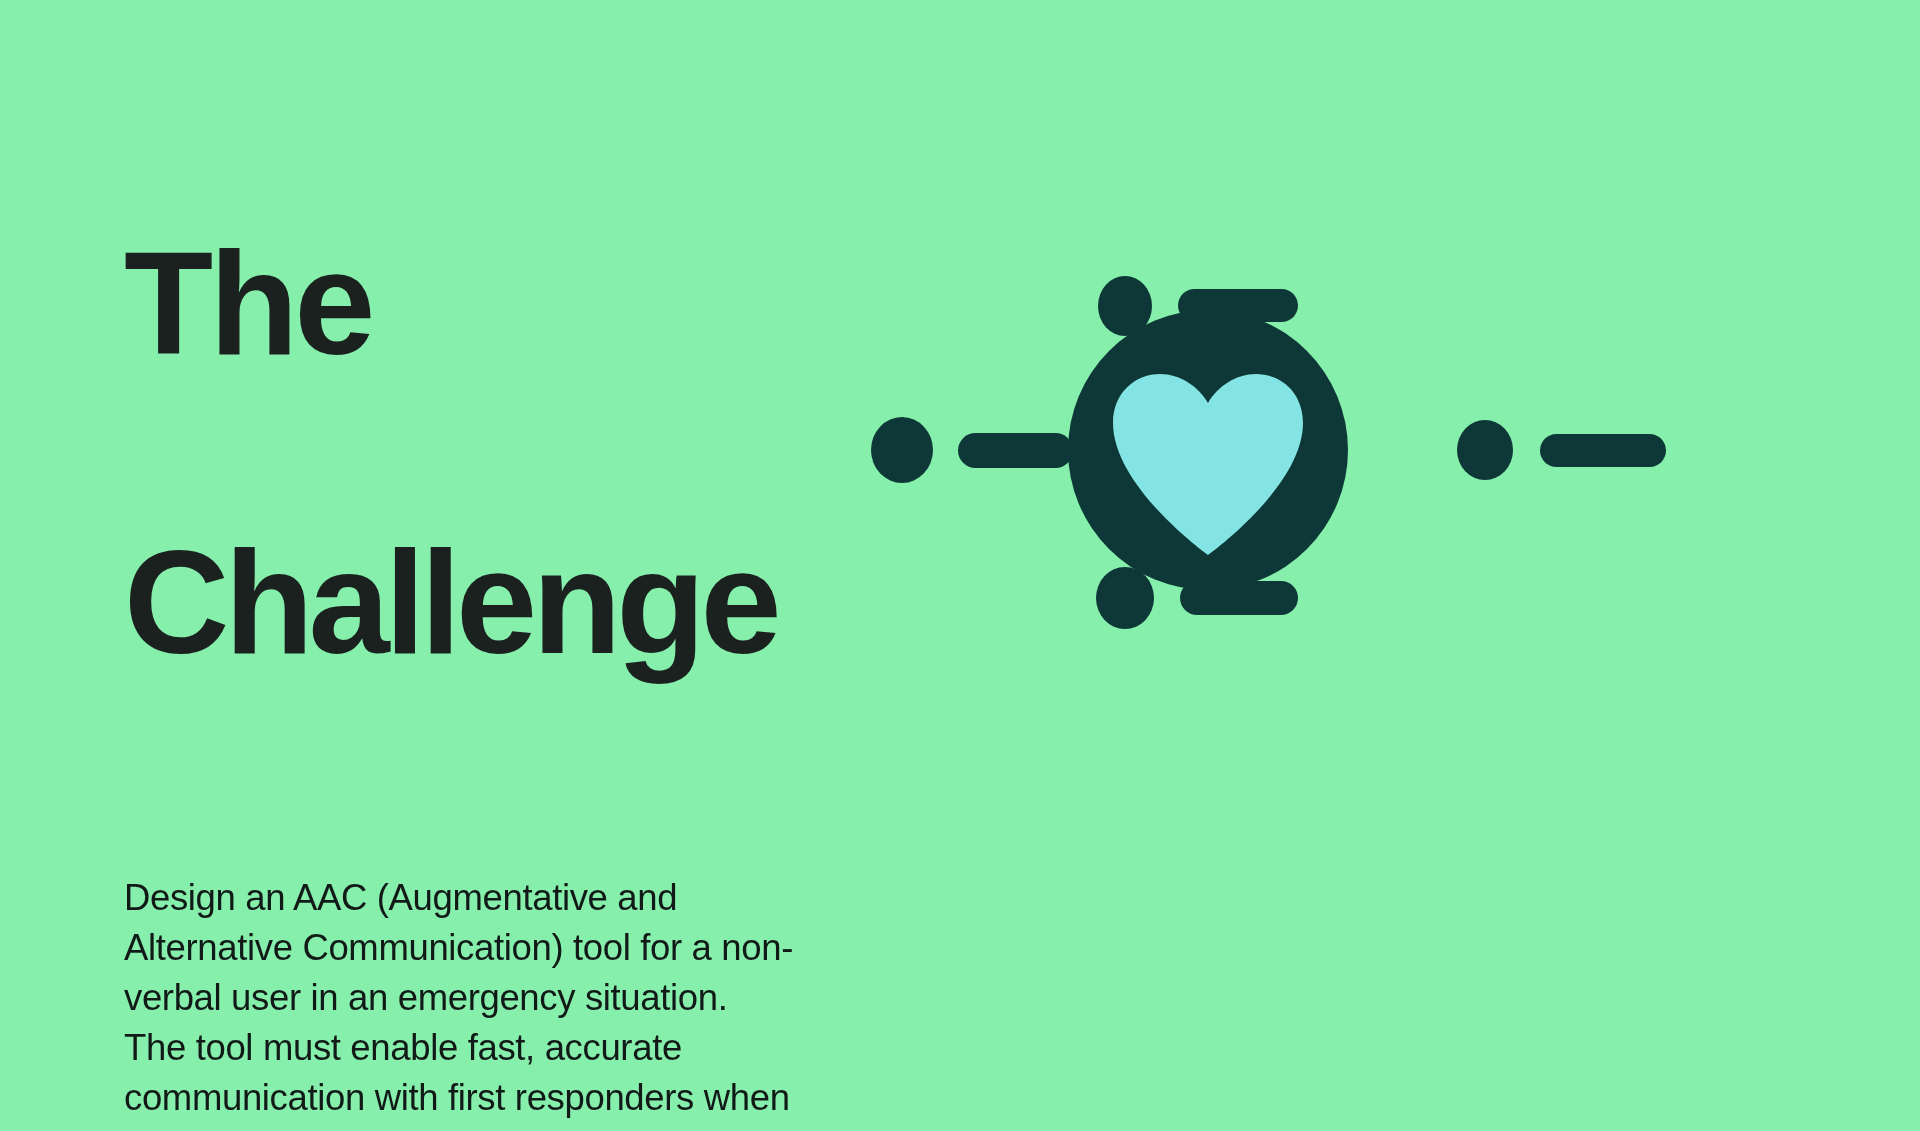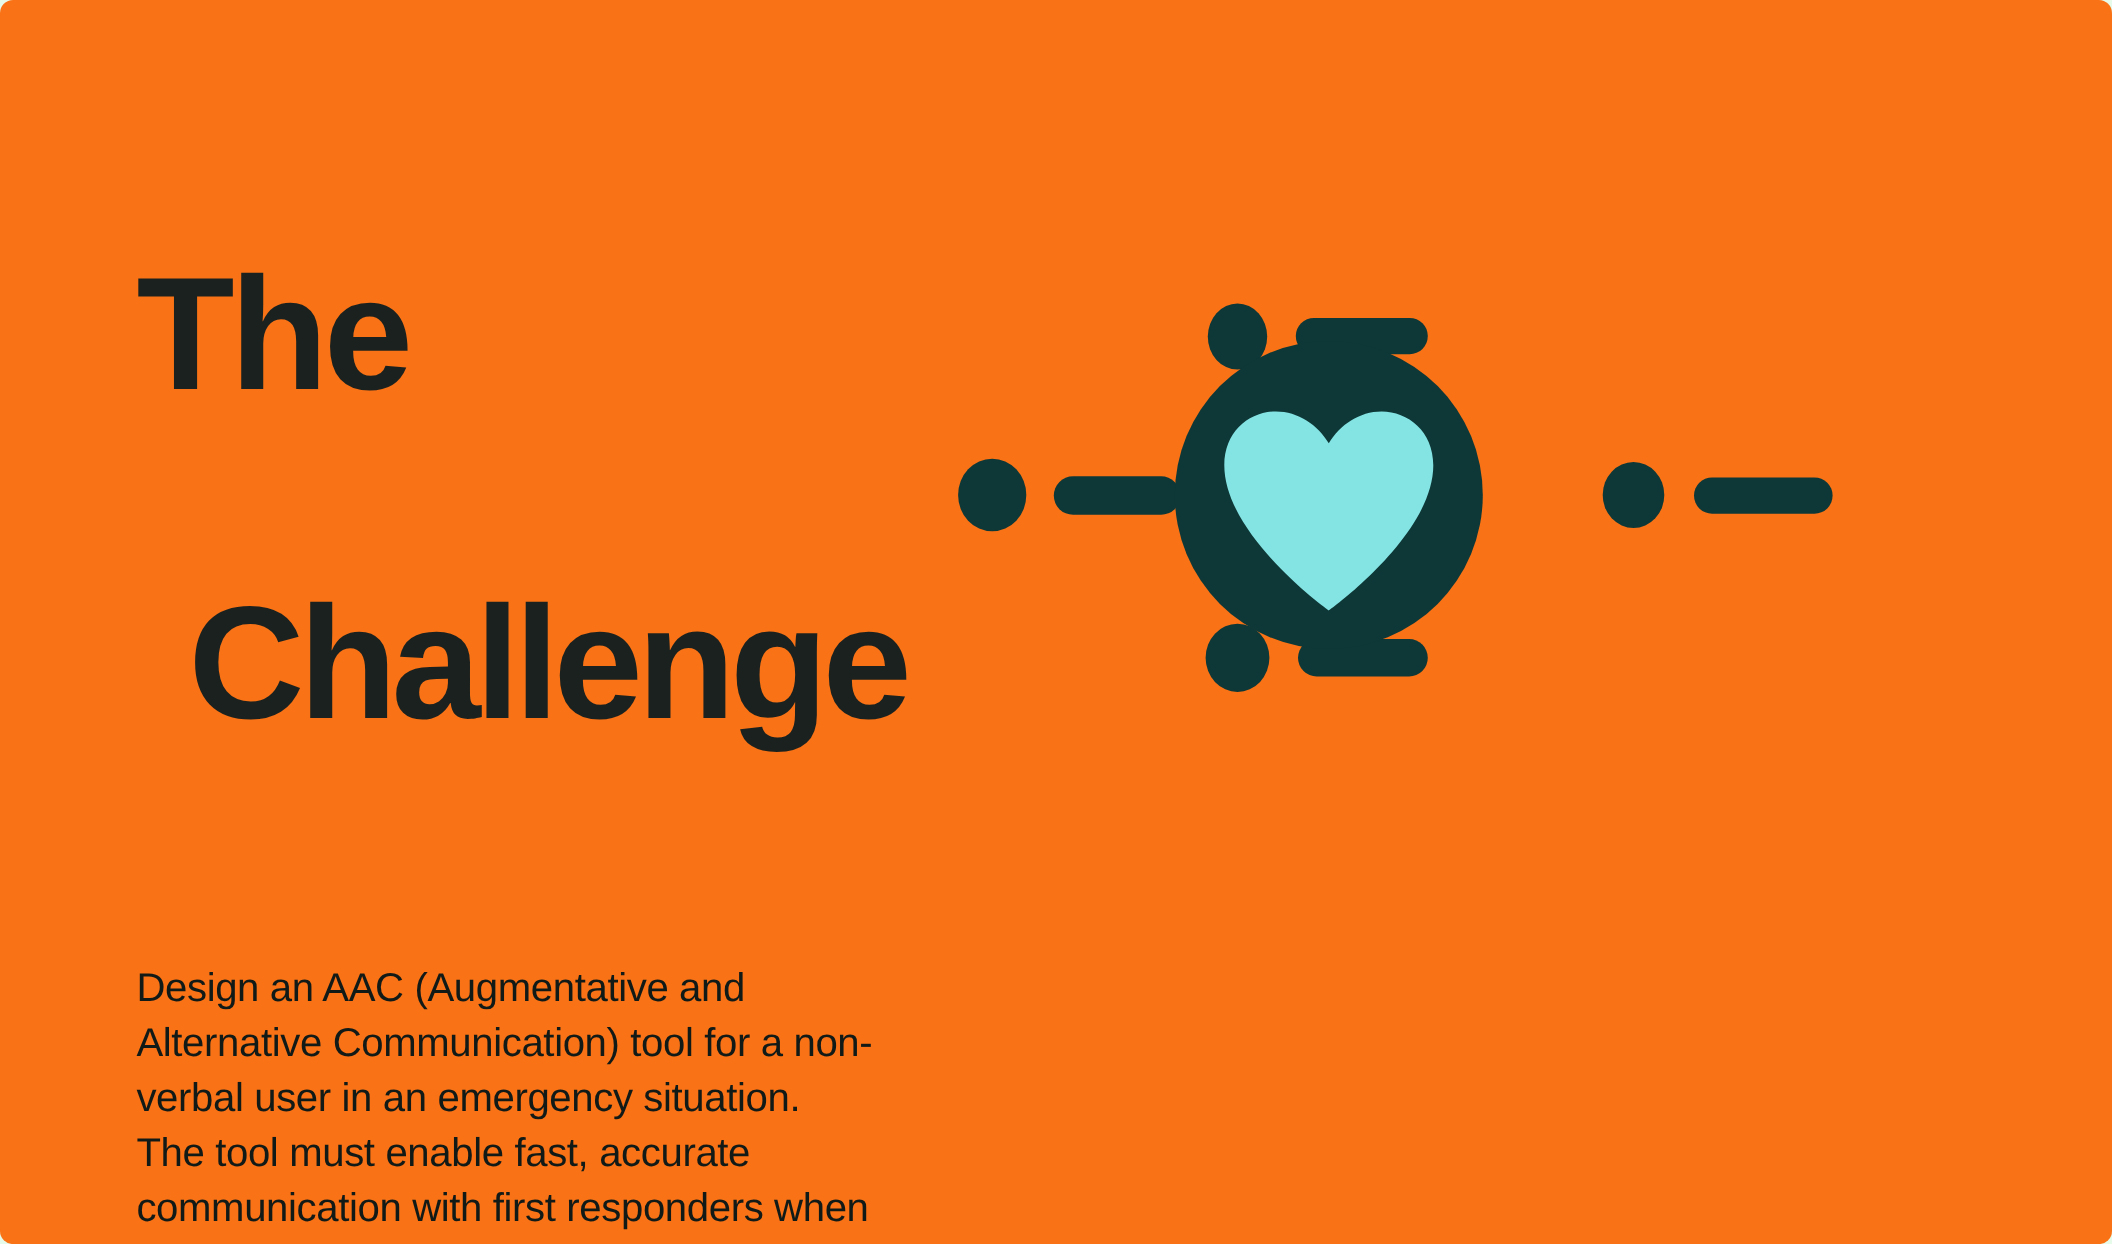--- a/index.html
+++ b/index.html
@@ -13,22 +13,21 @@
     overflow: hidden;
     background: #e7fbeb;
     font-family: "Liberation Sans", sans-serif;
     -webkit-font-smoothing: antialiased;
   }
 
   .slide {
     position: relative;
     width: 1920px;
     height: 1131px;
-    background: #f97316;
-    border-radius: 12px;
+    background: #86efac;
   }
 
   
   .text-col {
     position: absolute;
     left: 124px;
     top: 96px;
     width: 700px;
   }
 
@@ -37,21 +36,21 @@
     font-family: "Liberation Sans", sans-serif;
     font-weight: 700;
     font-size: 146px;
     line-height: 0.95;
     letter-spacing: -4px;
     color: #1a211f;
     white-space: pre-line;
   }
 
   .headline .line1 { display: block; }
-  .headline .line2 { display: block; margin-top: 22px; letter-spacing: -5px; text-align: right; }
+  .headline .line2 { display: block; margin-top: 22px; letter-spacing: -5px; }
 
   .body-copy {
     margin: 0;
     margin-top: 62px;
     width: 672px;
     font-family: "Liberation Sans", sans-serif;
     font-weight: 500;
     font-size: 36.5px;
     line-height: 1.37;
     letter-spacing: -0.35px;

